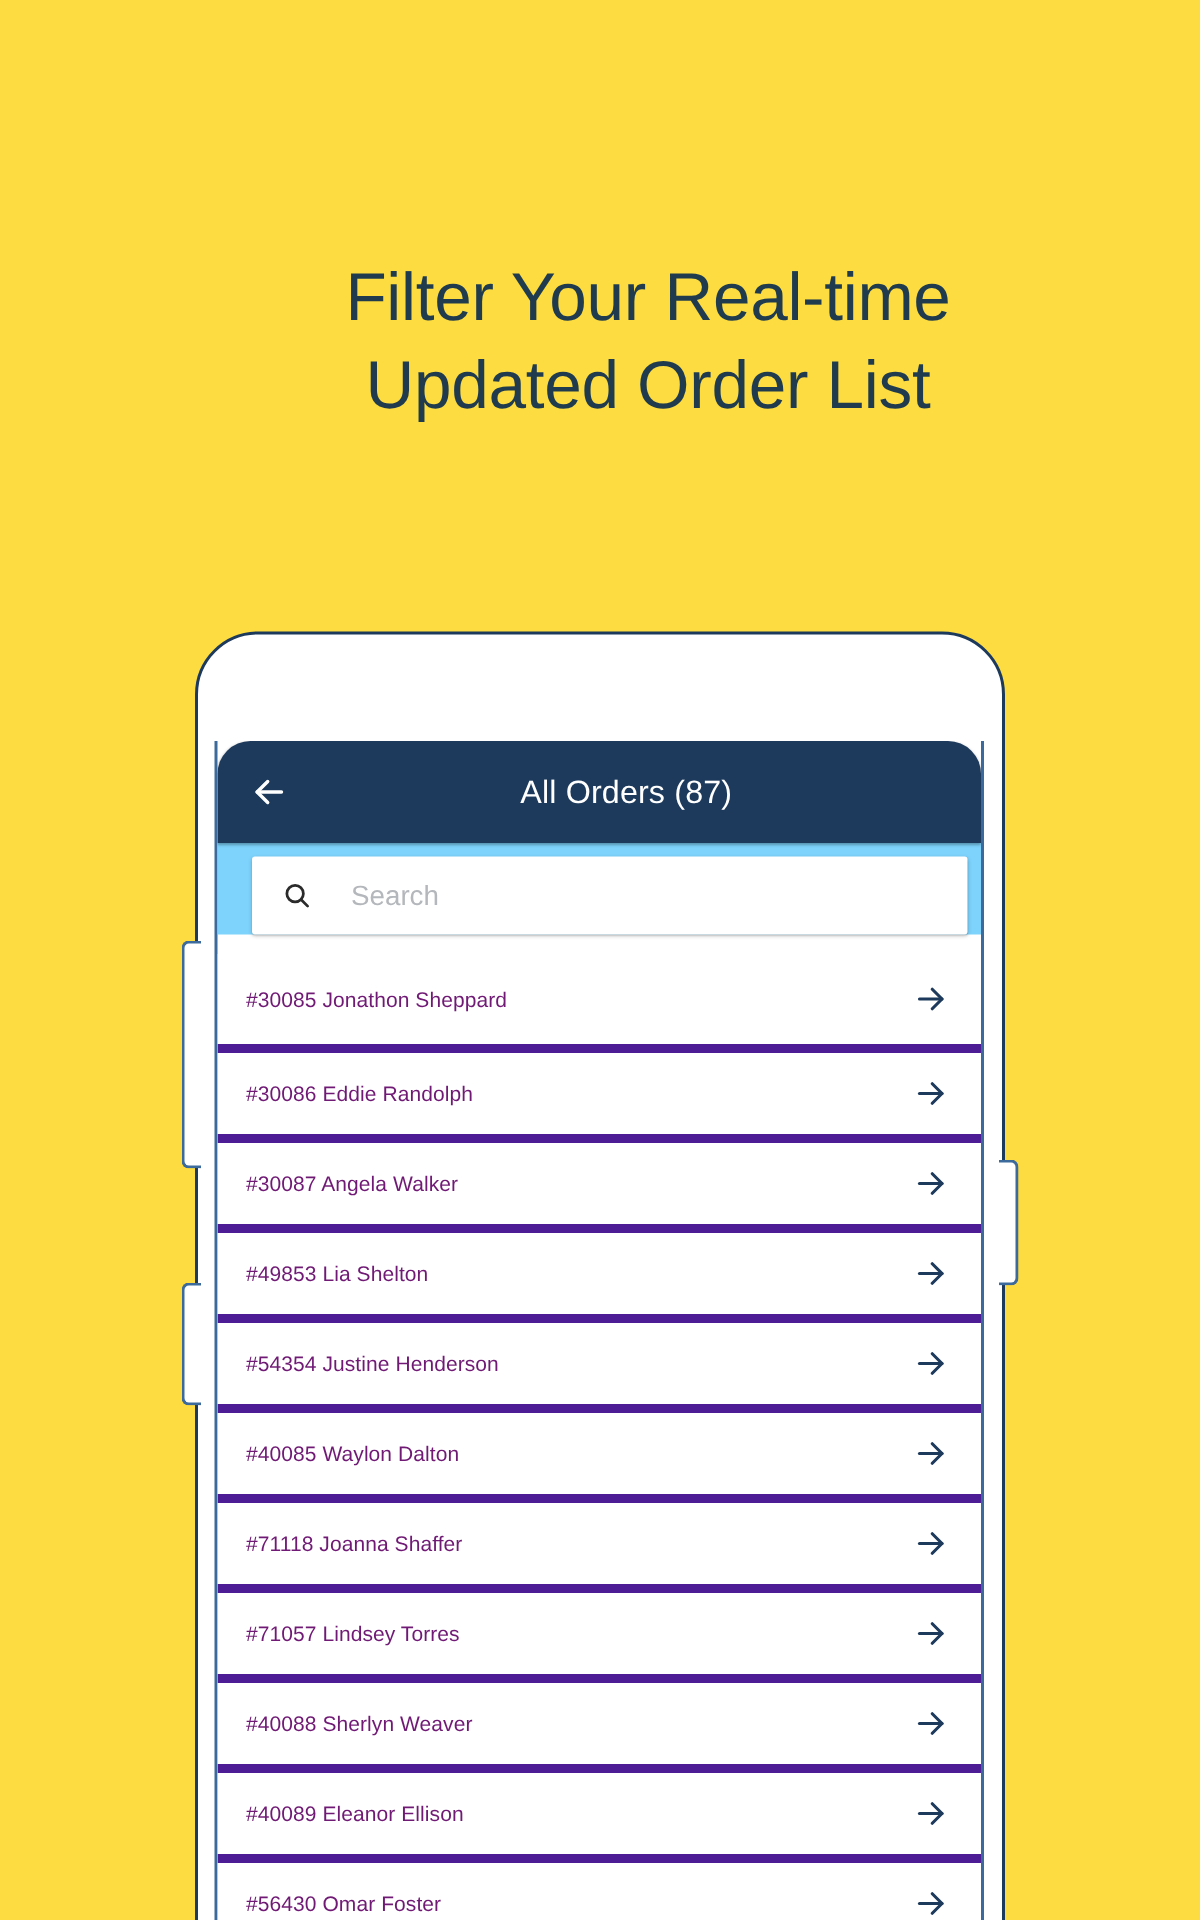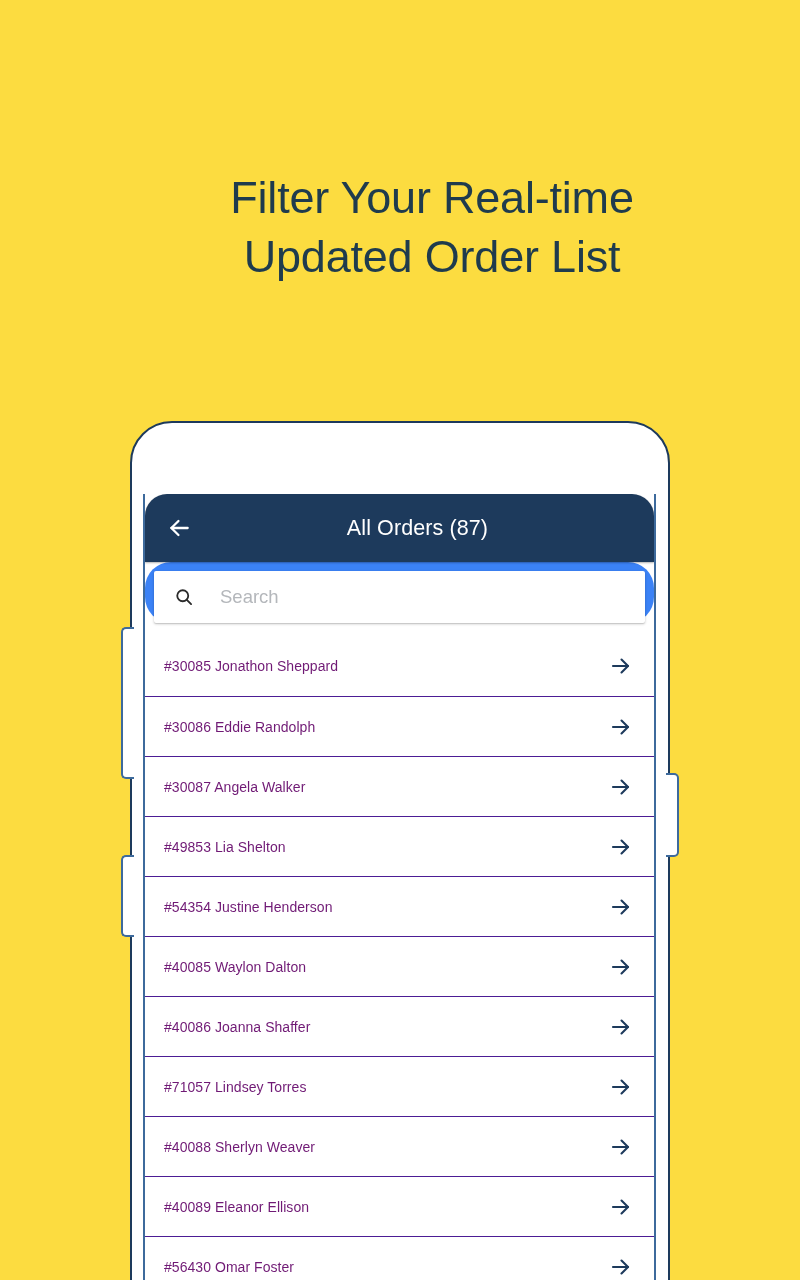--- a/index.html
+++ b/index.html
@@ -122,23 +122,22 @@
     text-align: center;
     color: #ffffff;
     font-size: 21.5px;
     font-weight: 400;
     letter-spacing: .1px;
     margin-left: 36px;
   }
 
   
   .search-wrap {
-    padding: 9px 9px 0 9px;
-    background: #3b82f6;
-    border-radius: 26px;
+    padding: 9px 9px 0 23px;
+    background: #7dd3fc;
   }
   .search-bar {
     height: 52px;
     background: #ffffff;
     border-radius: 2px;
     box-shadow: 0 1px 3px rgba(0,0,0,.20), 0 1px 1px rgba(0,0,0,.10);
     display: flex;
     align-items: center;
     padding-left: 20px;
   }
@@ -160,21 +159,21 @@
   .order-list {
     margin-top: 13px;
     background: #ffffff;
   }
   .order-row {
     height: 60px;
     display: flex;
     align-items: center;
     justify-content: space-between;
     padding: 0 21px 0 19px;
-    border-top: 1px solid #4c1d95;
+    border-top: 6px solid #4c1d95;
     box-sizing: border-box;
   }
   .order-row:first-child { border-top: none; }
   .order-label {
     font-size: 14px;
     color: #701a75;
     letter-spacing: .05px;
   }
   .row-arrow { display: flex; align-items: center; }
 </style>
@@ -265,21 +264,21 @@
       <div class="order-row">
         <span class="order-label">#40085 Waylon Dalton</span>
         <span class="row-arrow">
           <svg width="24" height="24" viewBox="0 0 24 24" fill="none" stroke="#1d3a5c" stroke-width="2.1" stroke-linecap="round" stroke-linejoin="round">
               <line x1="4" y1="12" x2="19" y2="12"></line>
               <polyline points="12.5,5.5 19,12 12.5,18.5"></polyline>
             </svg>
         </span>
       </div>
       <div class="order-row">
-        <span class="order-label">#40086 Joanna Shaffer</span>
+        <span class="order-label">#71118 Joanna Shaffer</span>
         <span class="row-arrow">
           <svg width="24" height="24" viewBox="0 0 24 24" fill="none" stroke="#1d3a5c" stroke-width="2.1" stroke-linecap="round" stroke-linejoin="round">
               <line x1="4" y1="12" x2="19" y2="12"></line>
               <polyline points="12.5,5.5 19,12 12.5,18.5"></polyline>
             </svg>
         </span>
       </div>
       <div class="order-row">
         <span class="order-label">#71057 Lindsey Torres</span>
         <span class="row-arrow">

